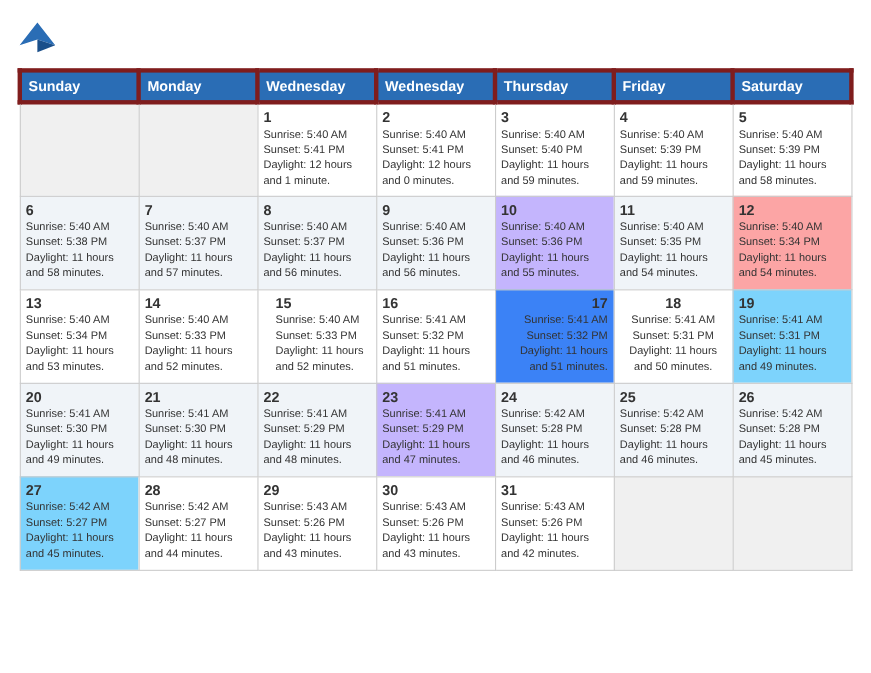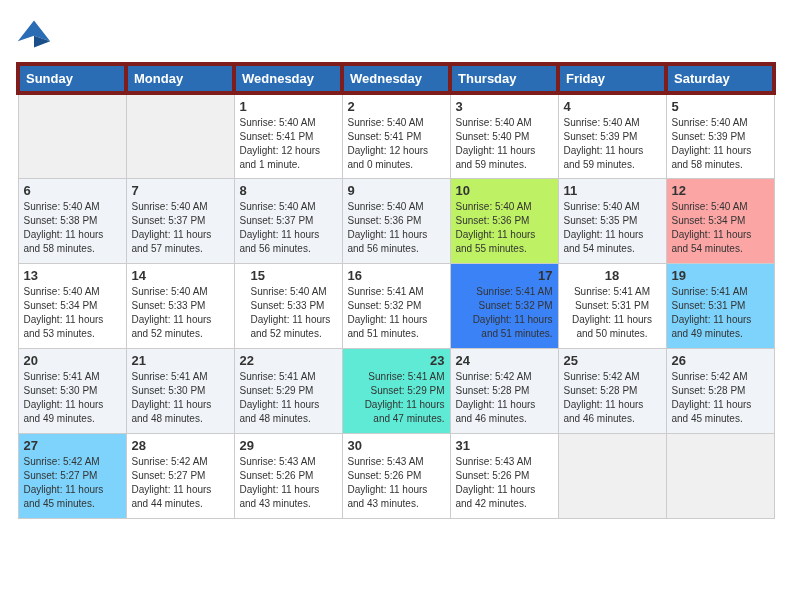--- a/index.html
+++ b/index.html
@@ -156,21 +156,21 @@
           <div class="cell-info">Sunrise: 5:40 AM<br>Sunset: 5:37 PM<br>Daylight: 11 hours and 57 minutes.</div>
         </td>
         <td style="background: rgb(240, 244, 248);">
           <span class="day-num">8</span>
           <div class="cell-info">Sunrise: 5:40 AM<br>Sunset: 5:37 PM<br>Daylight: 11 hours and 56 minutes.</div>
         </td>
         <td style="background: rgb(240, 244, 248);">
           <span class="day-num">9</span>
           <div class="cell-info">Sunrise: 5:40 AM<br>Sunset: 5:36 PM<br>Daylight: 11 hours and 56 minutes.</div>
         </td>
-        <td style="background: #bef264;">
+        <td style="background: #c4b5fd;">
           <span class="day-num">10</span>
           <div class="cell-info">Sunrise: 5:40 AM<br>Sunset: 5:36 PM<br>Daylight: 11 hours and 55 minutes.</div>
         </td>
         <td style="background: rgb(240, 244, 248);">
           <span class="day-num">11</span>
           <div class="cell-info">Sunrise: 5:40 AM<br>Sunset: 5:35 PM<br>Daylight: 11 hours and 54 minutes.</div>
         </td>
         <td style="background: #fca5a5;">
           <span class="day-num">12</span>
           <div class="cell-info">Sunrise: 5:40 AM<br>Sunset: 5:34 PM<br>Daylight: 11 hours and 54 minutes.</div>
@@ -212,21 +212,21 @@
           <div class="cell-info">Sunrise: 5:41 AM<br>Sunset: 5:30 PM<br>Daylight: 11 hours and 49 minutes.</div>
         </td>
         <td style="background: rgb(240, 244, 248);">
           <span class="day-num">21</span>
           <div class="cell-info">Sunrise: 5:41 AM<br>Sunset: 5:30 PM<br>Daylight: 11 hours and 48 minutes.</div>
         </td>
         <td style="background: rgb(240, 244, 248);">
           <span class="day-num">22</span>
           <div class="cell-info">Sunrise: 5:41 AM<br>Sunset: 5:29 PM<br>Daylight: 11 hours and 48 minutes.</div>
         </td>
-        <td style="background: #5eead4; text-align: right;">
+        <td style="background: #c4b5fd;">
           <span class="day-num">23</span>
           <div class="cell-info">Sunrise: 5:41 AM<br>Sunset: 5:29 PM<br>Daylight: 11 hours and 47 minutes.</div>
         </td>
         <td style="background: rgb(240, 244, 248);">
           <span class="day-num">24</span>
           <div class="cell-info">Sunrise: 5:42 AM<br>Sunset: 5:28 PM<br>Daylight: 11 hours and 46 minutes.</div>
         </td>
         <td style="background: rgb(240, 244, 248);">
           <span class="day-num">25</span>
           <div class="cell-info">Sunrise: 5:42 AM<br>Sunset: 5:28 PM<br>Daylight: 11 hours and 46 minutes.</div>

